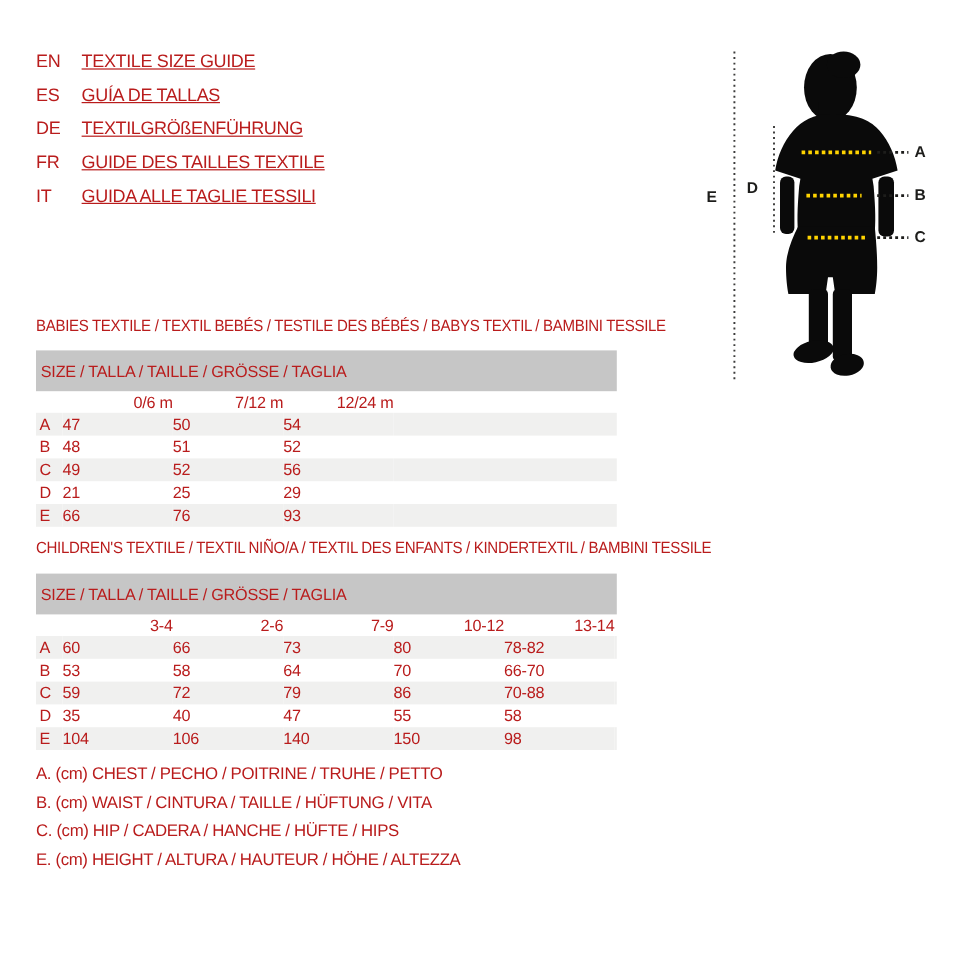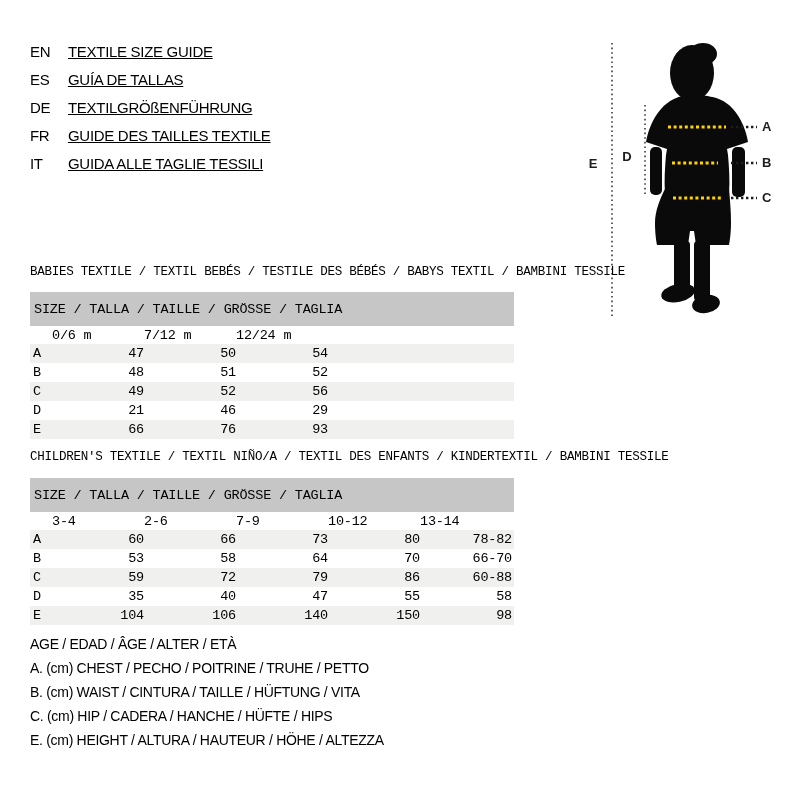--- a/index.html
+++ b/index.html
@@ -2,41 +2,41 @@
 <html><head>
 <meta charset="utf-8">
 <style>
   html, body { margin: 0; padding: 0; background: #ffffff; }
   .page {
     position: relative;
     width: 800px;
     height: 800px;
     background: #ffffff;
     font-family: "Liberation Sans", sans-serif;
-    color: #000000;
+    color: #b91c1c;
     overflow: hidden;
   }
 
   
   .lang-list { position: absolute; left: 30px; top: 38px; }
   .lang-row { display: flex; font-size: 15px; line-height: 28px; letter-spacing: -0.3px; }
   .lang-code { width: 38px; flex: 0 0 38px; }
   .lang-label { white-space: nowrap; text-decoration: underline; }
 
   
   .figure-svg { position: absolute; left: 580px; top: 35px; }
   .figure-svg text {
     font-family: "Liberation Sans", sans-serif;
     font-weight: bold;
     font-size: 13px;
     fill: #1d1d1b;
   }
 
   
-  .section { position: absolute; left: 30px; font-family: Liberation Mono, monospace; }
+  .section { position: absolute; left: 30px; }
   .section-babies { top: 264px; }
   .section-children { top: 449px; }
   .section-heading {
     margin: 0 0 12px 0;
     font-size: 13.5px;
     font-weight: normal;
     letter-spacing: -0.3px;
     white-space: nowrap;
     transform: scaleX(0.93);
     transform-origin: 0 50%;
@@ -51,22 +51,22 @@
     font-size: 13.5px;
     letter-spacing: -0.2px;
   }
   table.size-table td { padding: 0; }
   tr.bar-row td {
     background: #c6c6c6;
     height: 34px;
     padding-left: 4px;
     white-space: nowrap;
   }
-  tr.col-head-row td { height: 18px; text-align: left; }
-  tbody tr td { height: 19px; text-align: right; }
+  tr.col-head-row td { height: 18px; text-align: right; }
+  tbody tr td { height: 19px; text-align: left; }
   tbody tr td.row-label { text-align: left; padding-left: 3px; }
   tbody tr:nth-child(odd) { background: #f0f0ef; }
 
   
   .legend { position: absolute; left: 30px; top: 632px; }
   .legend-line { font-size: 14px; line-height: 24px; letter-spacing: -0.3px; white-space: nowrap; }
 </style>
 </head>
 <body>
 
@@ -174,21 +174,21 @@
         <tr>
           <td class="row-label">C</td>
           <td>49</td>
           <td>52</td>
           <td>56</td>
           <td></td>
         </tr>
         <tr>
           <td class="row-label">D</td>
           <td>21</td>
-          <td>46</td>
+          <td>25</td>
           <td>29</td>
           <td></td>
         </tr>
         <tr>
           <td class="row-label">E</td>
           <td>66</td>
           <td>76</td>
           <td>93</td>
           <td></td>
         </tr>
@@ -240,21 +240,21 @@
           <td>70</td>
           <td>66-70</td>
           <td></td>
         </tr>
         <tr>
           <td class="row-label">C</td>
           <td>59</td>
           <td>72</td>
           <td>79</td>
           <td>86</td>
-          <td>60-88</td>
+          <td>70-88</td>
           <td></td>
         </tr>
         <tr>
           <td class="row-label">D</td>
           <td>35</td>
           <td>40</td>
           <td>47</td>
           <td>55</td>
           <td>58</td>
           <td></td>
@@ -266,20 +266,19 @@
           <td>140</td>
           <td>150</td>
           <td>98</td>
           <td></td>
         </tr>
       </tbody>
     </table>
   </div>
 
   <div class="legend">
-    <div class="legend-line">AGE / EDAD / ÂGE / ALTER / ETÀ</div>
     <div class="legend-line">A. (cm) CHEST / PECHO / POITRINE / TRUHE / PETTO</div>
     <div class="legend-line">B. (cm) WAIST / CINTURA / TAILLE / HÜFTUNG / VITA</div>
     <div class="legend-line">C. (cm) HIP / CADERA / HANCHE / HÜFTE / HIPS</div>
     <div class="legend-line">E. (cm) HEIGHT / ALTURA / HAUTEUR / HÖHE / ALTEZZA</div>
   </div>
 
 </div>
 
 </body></html>

